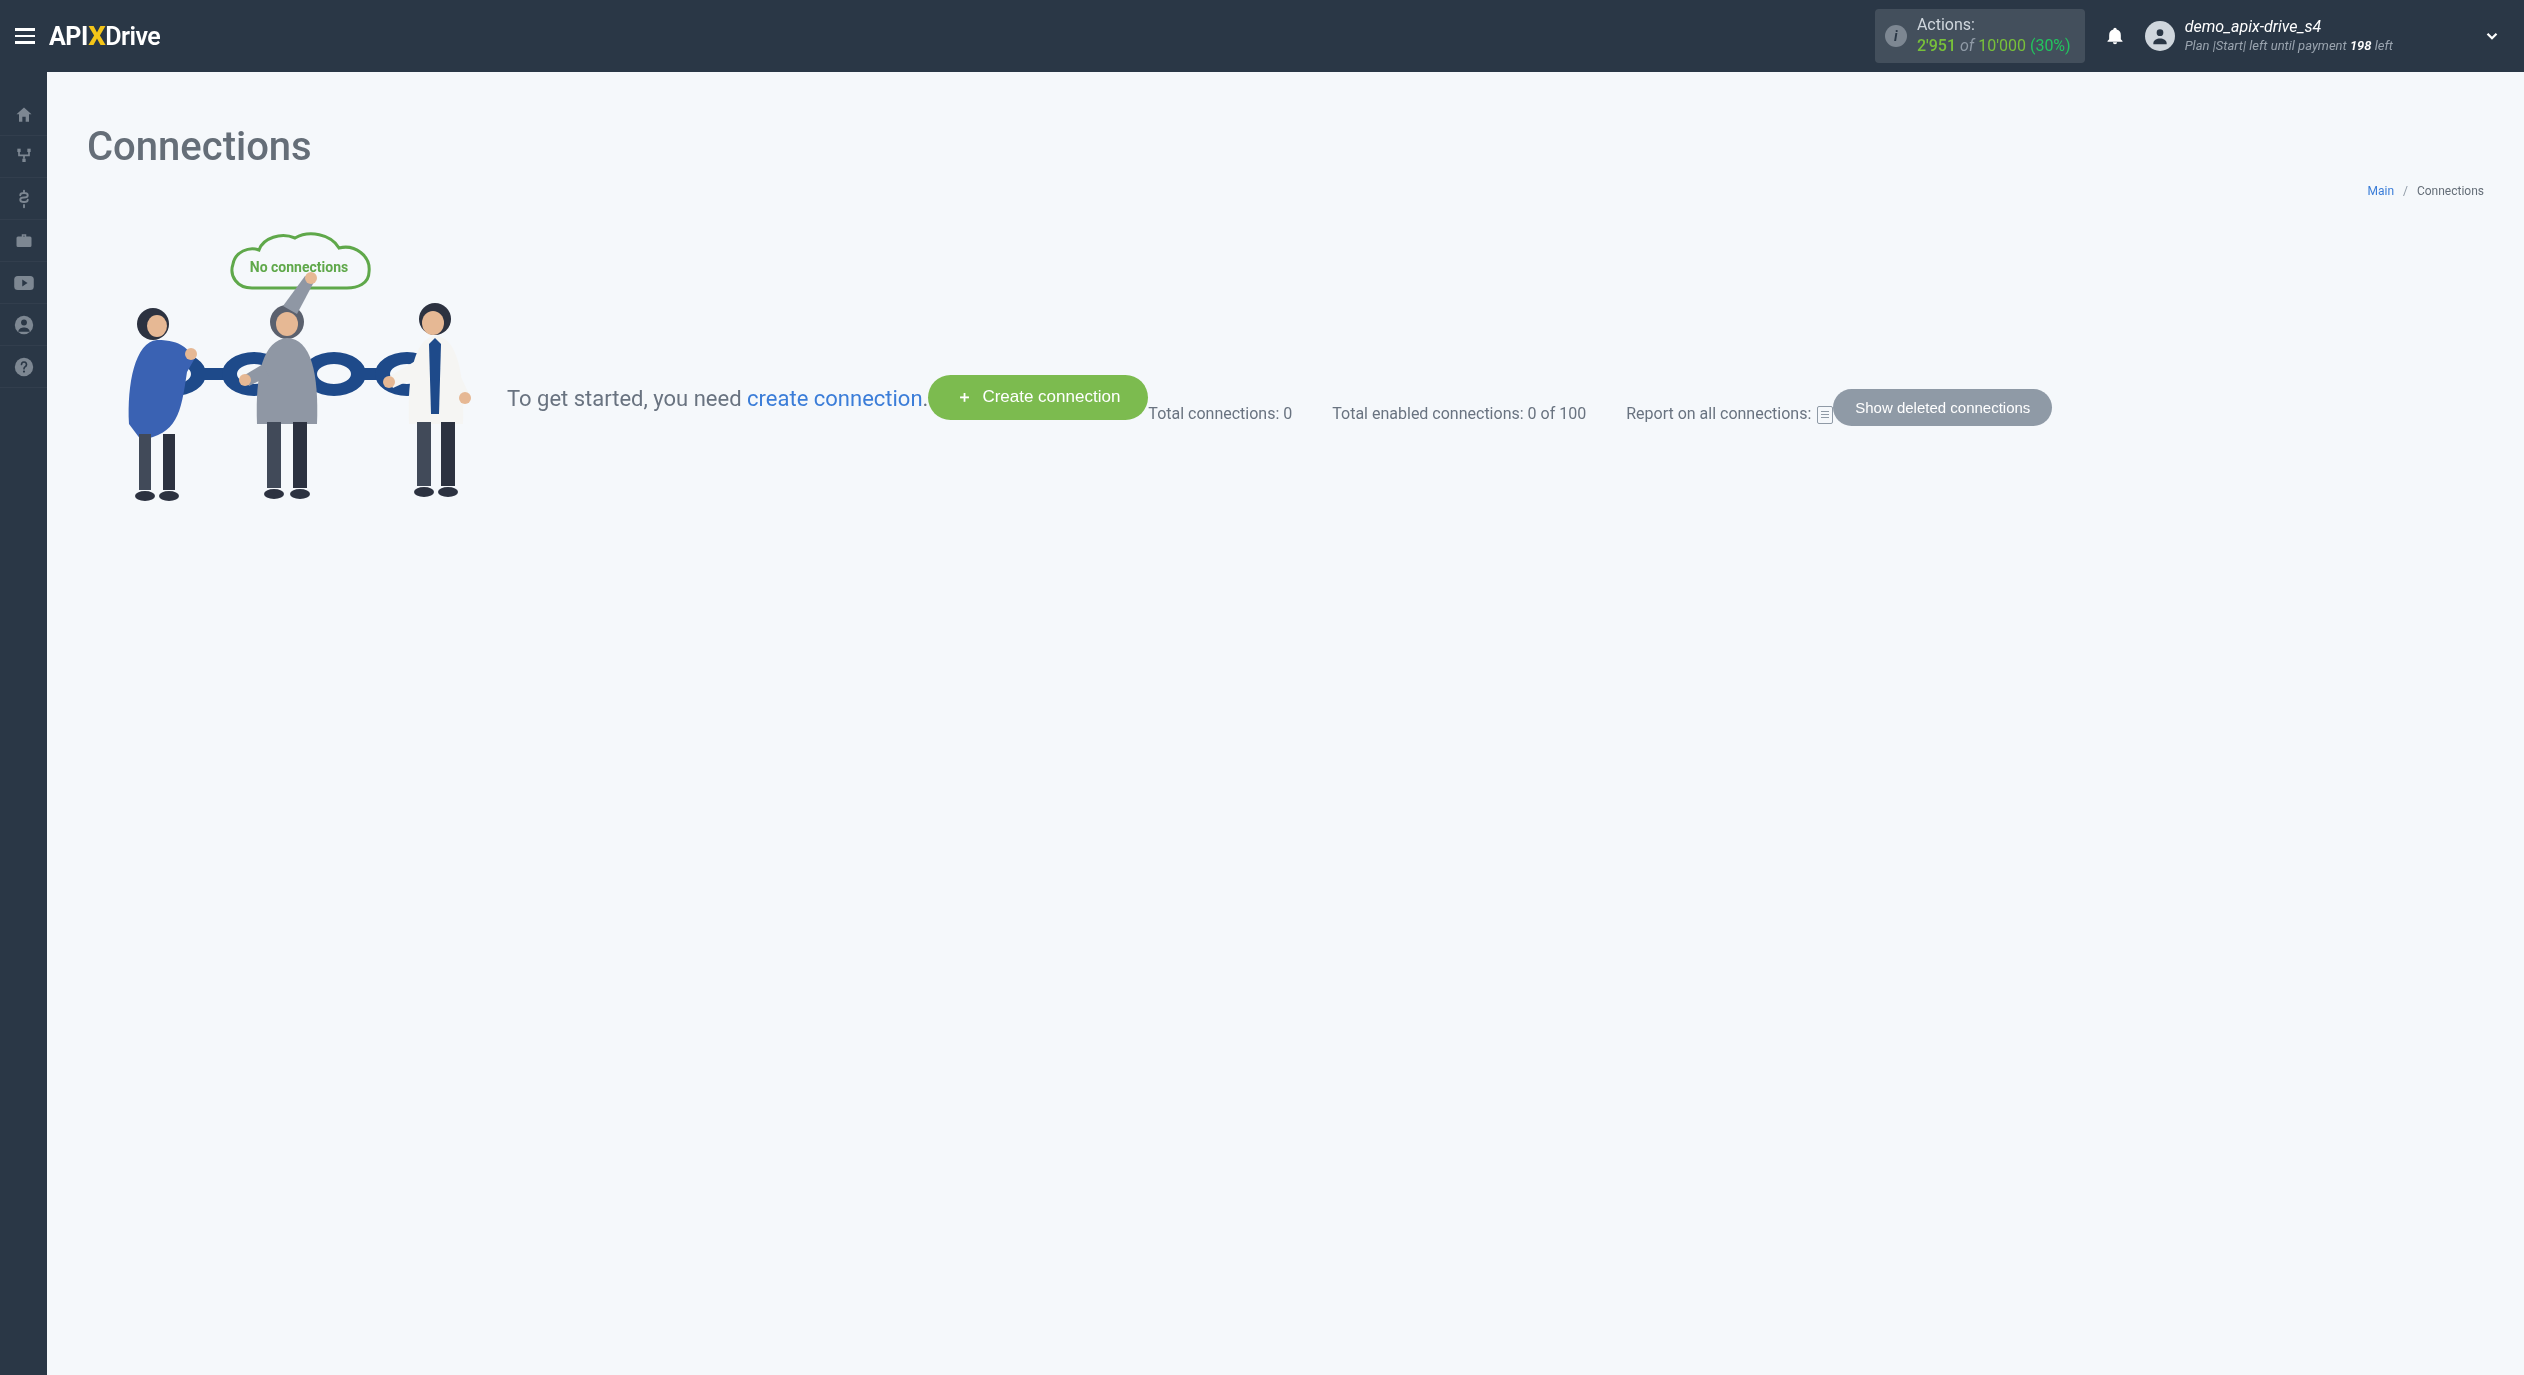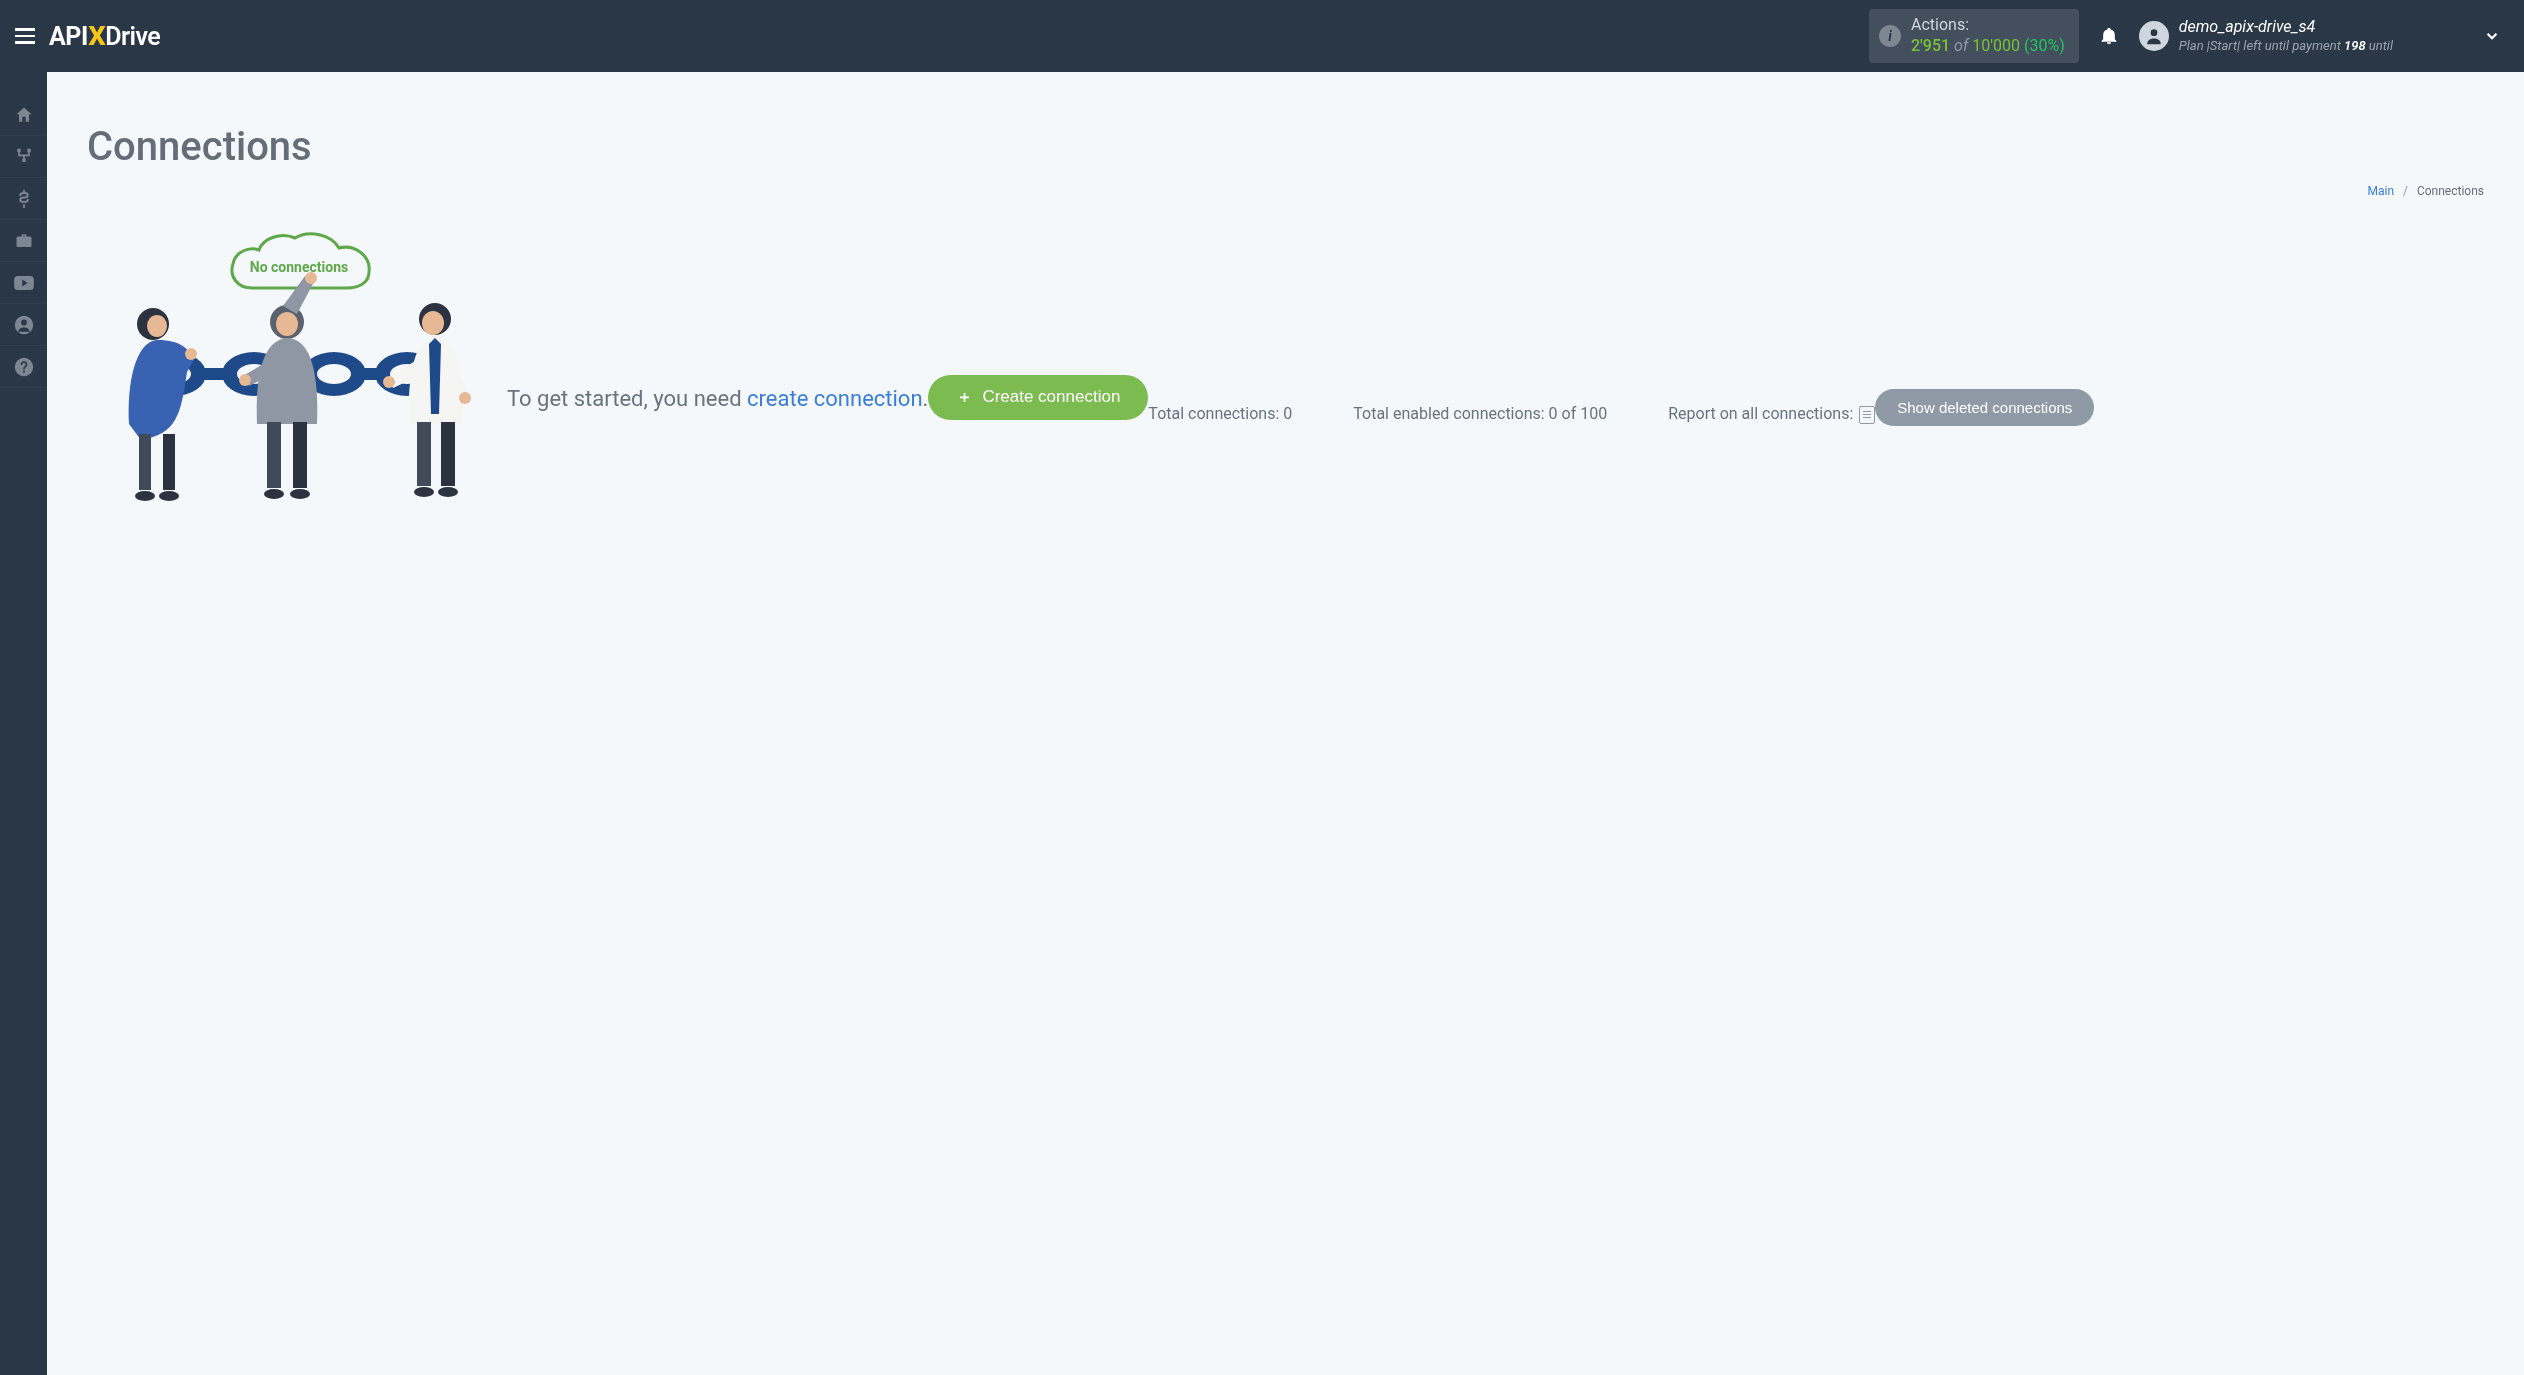--- a/index.html
+++ b/index.html
@@ -135,21 +135,21 @@
     .create-btn {
       margin-top: 26px;
       background:#7cbb4f; color:#fff; border:none;
       padding: 12px 28px; border-radius: 24px;
       font-size:17px; cursor:pointer;
       display:inline-flex; align-items:center; gap:10px;
     }
     .create-btn .plus { font-size:16px; font-weight:700; }
     
     .stats {
-      display:flex; gap:61px; margin-top:60px;
+      display:flex; gap:40px; margin-top:60px;
       font-size:16px; color:#697380; align-items:center;
     }
     .stats .doc-icon {
       width:16px; height:18px; border:1.5px solid #8f9aa6;
       border-radius:2px; position:relative; display:inline-block;
       vertical-align:middle; margin-left:2px; cursor:pointer;
     }
     .stats .doc-icon::before {
       content:''; position:absolute; top:4px; left:3px; right:3px; height:1.5px; background:#8f9aa6;
       box-shadow: 0 3px 0 #8f9aa6, 0 6px 0 #8f9aa6;
@@ -201,21 +201,21 @@
       <svg width="20" height="20" viewBox="0 0 24 24" fill="currentColor">
           <circle cx="12" cy="8" r="4"></circle>
           <path d="M4 21c0-4 4-6 8-6s8 2 8 6v1H4z"></path>
         </svg>
     </div>
     <div class="user-info">
       <div class="user-name">demo_apix-drive_s4</div>
       <div class="user-plan">
         <span>Plan |Start| left until payment</span>
         <span class="days">198</span>
-        <span>until</span>
+        <span>left</span>
       </div>
     </div>
   </div>
   <div class="chev">
     <svg width="18" height="18" viewBox="0 0 24 24" fill="none" stroke="currentColor" stroke-width="3">
         <polyline points="6 9 12 15 18 9"></polyline>
       </svg>
   </div>
 </div>
 

